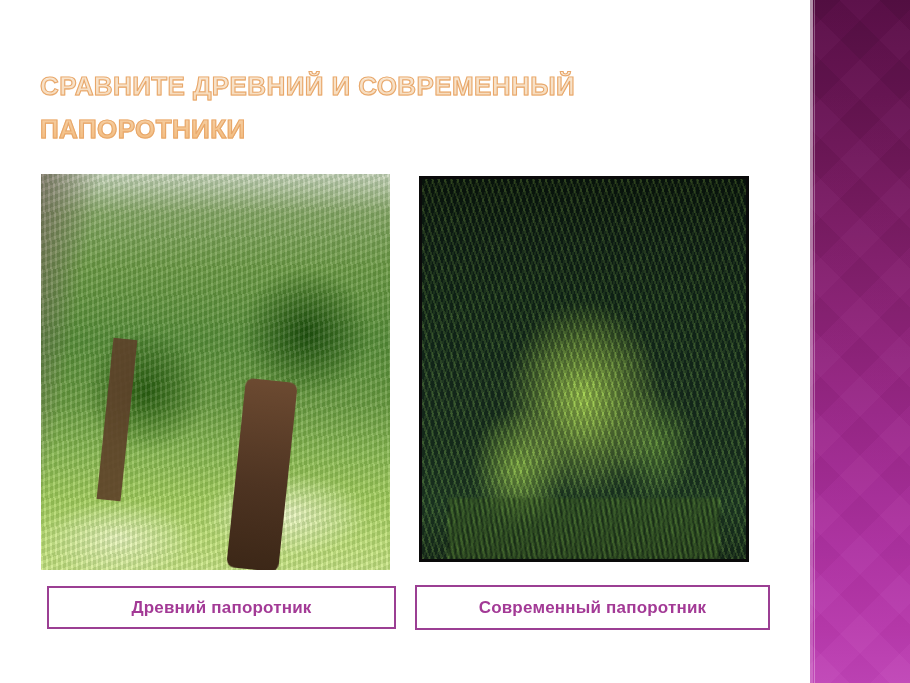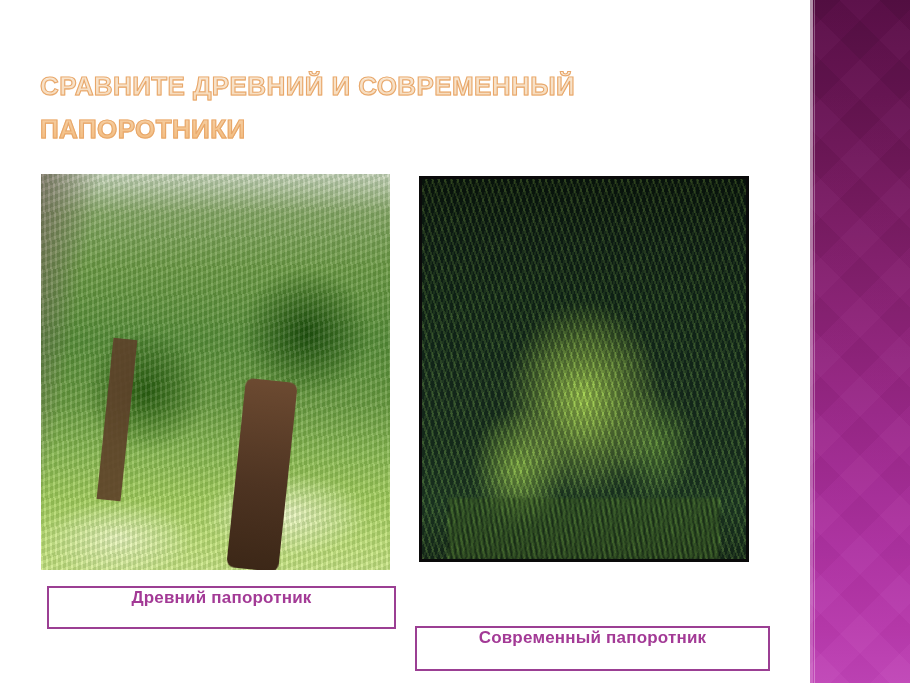--- a/index.html
+++ b/index.html
@@ -208,40 +208,39 @@
     filter: blur(0.8px);
   }
 
   
   .caption-box {
     position: absolute;
     background: #ffffff;
     border: 2px solid #9b3f93;
     box-sizing: border-box;
     display: flex;
-    align-items: flex-start;
+    align-items: center;
     justify-content: center;
     color: #a33a96;
     font-family: "Liberation Sans", sans-serif;
     font-weight: bold;
     font-size: 17px;
     letter-spacing: 0.2px;
   }
   #caption-ancient {
     left: 47px;
     top: 586px;
     width: 349px;
     height: 43px;
   }
   #caption-modern {
     left: 415px;
     top: 585px;
     width: 355px;
     height: 45px;
-    margin-top: 41px;
   }
 </style>
 </head>
 <body>
 
 <div id="slide">
 
   <h1 id="title">Сравните древний и современный папоротники</h1>
 
   <div id="picture-ancient" class="picture"></div>

